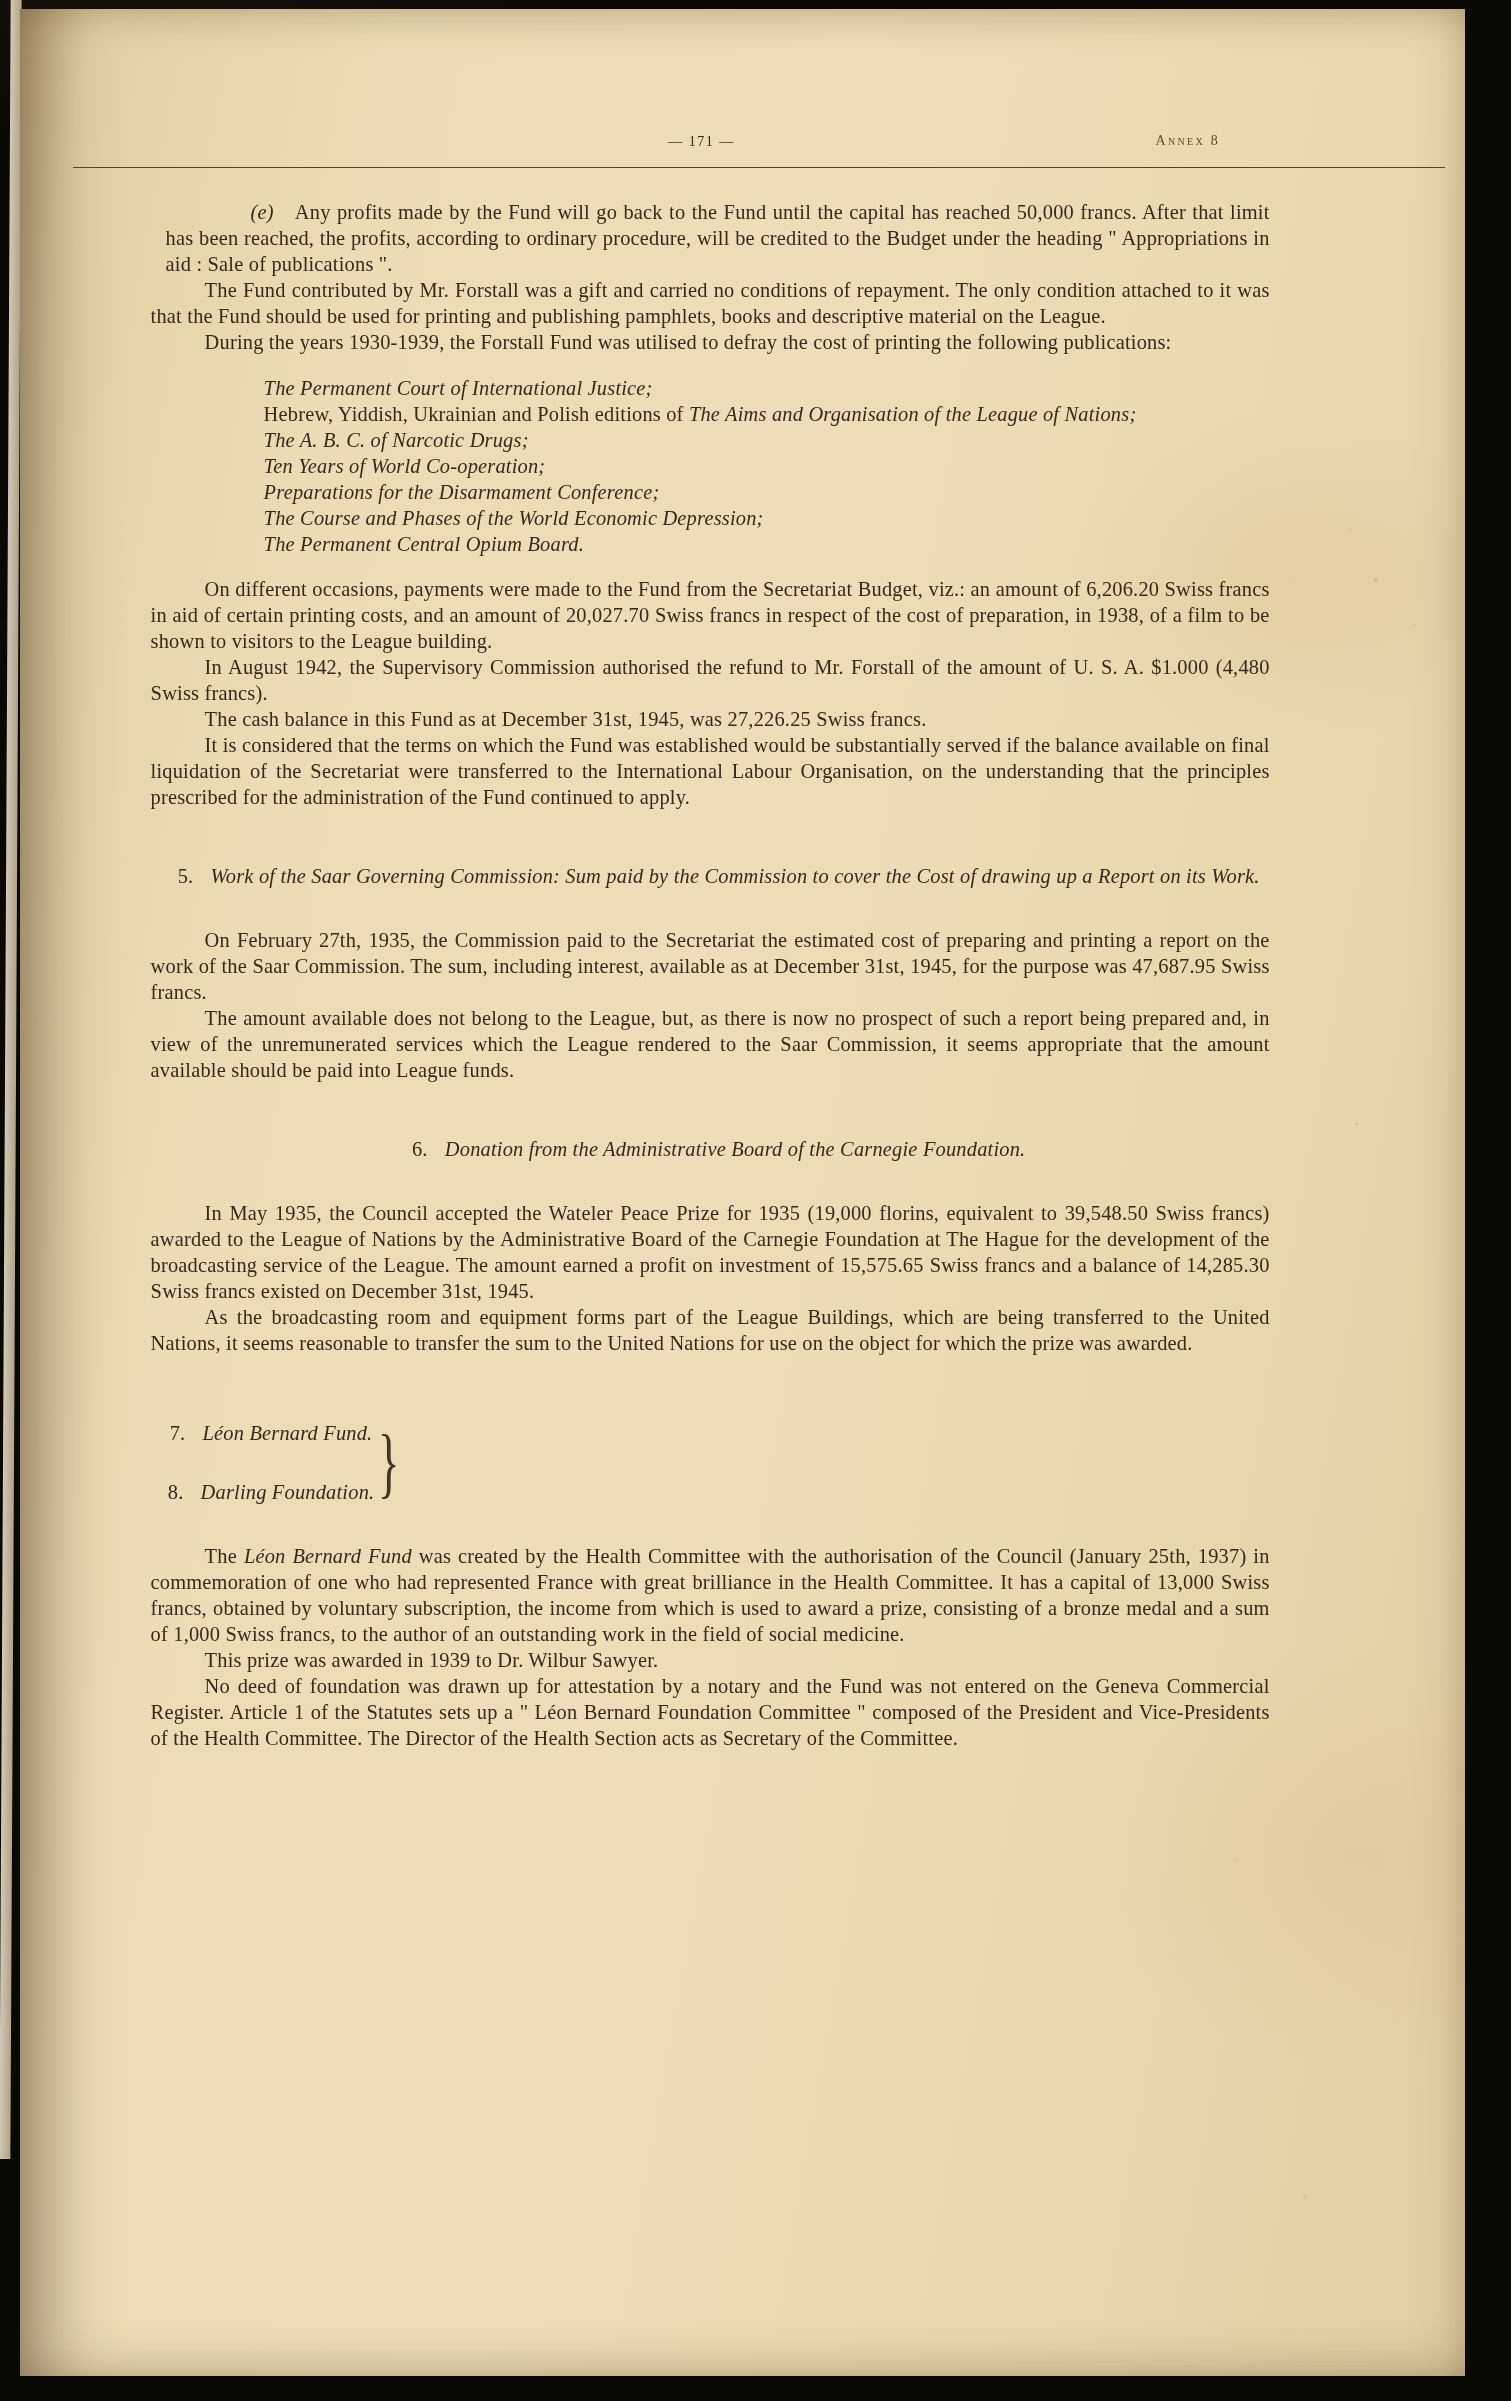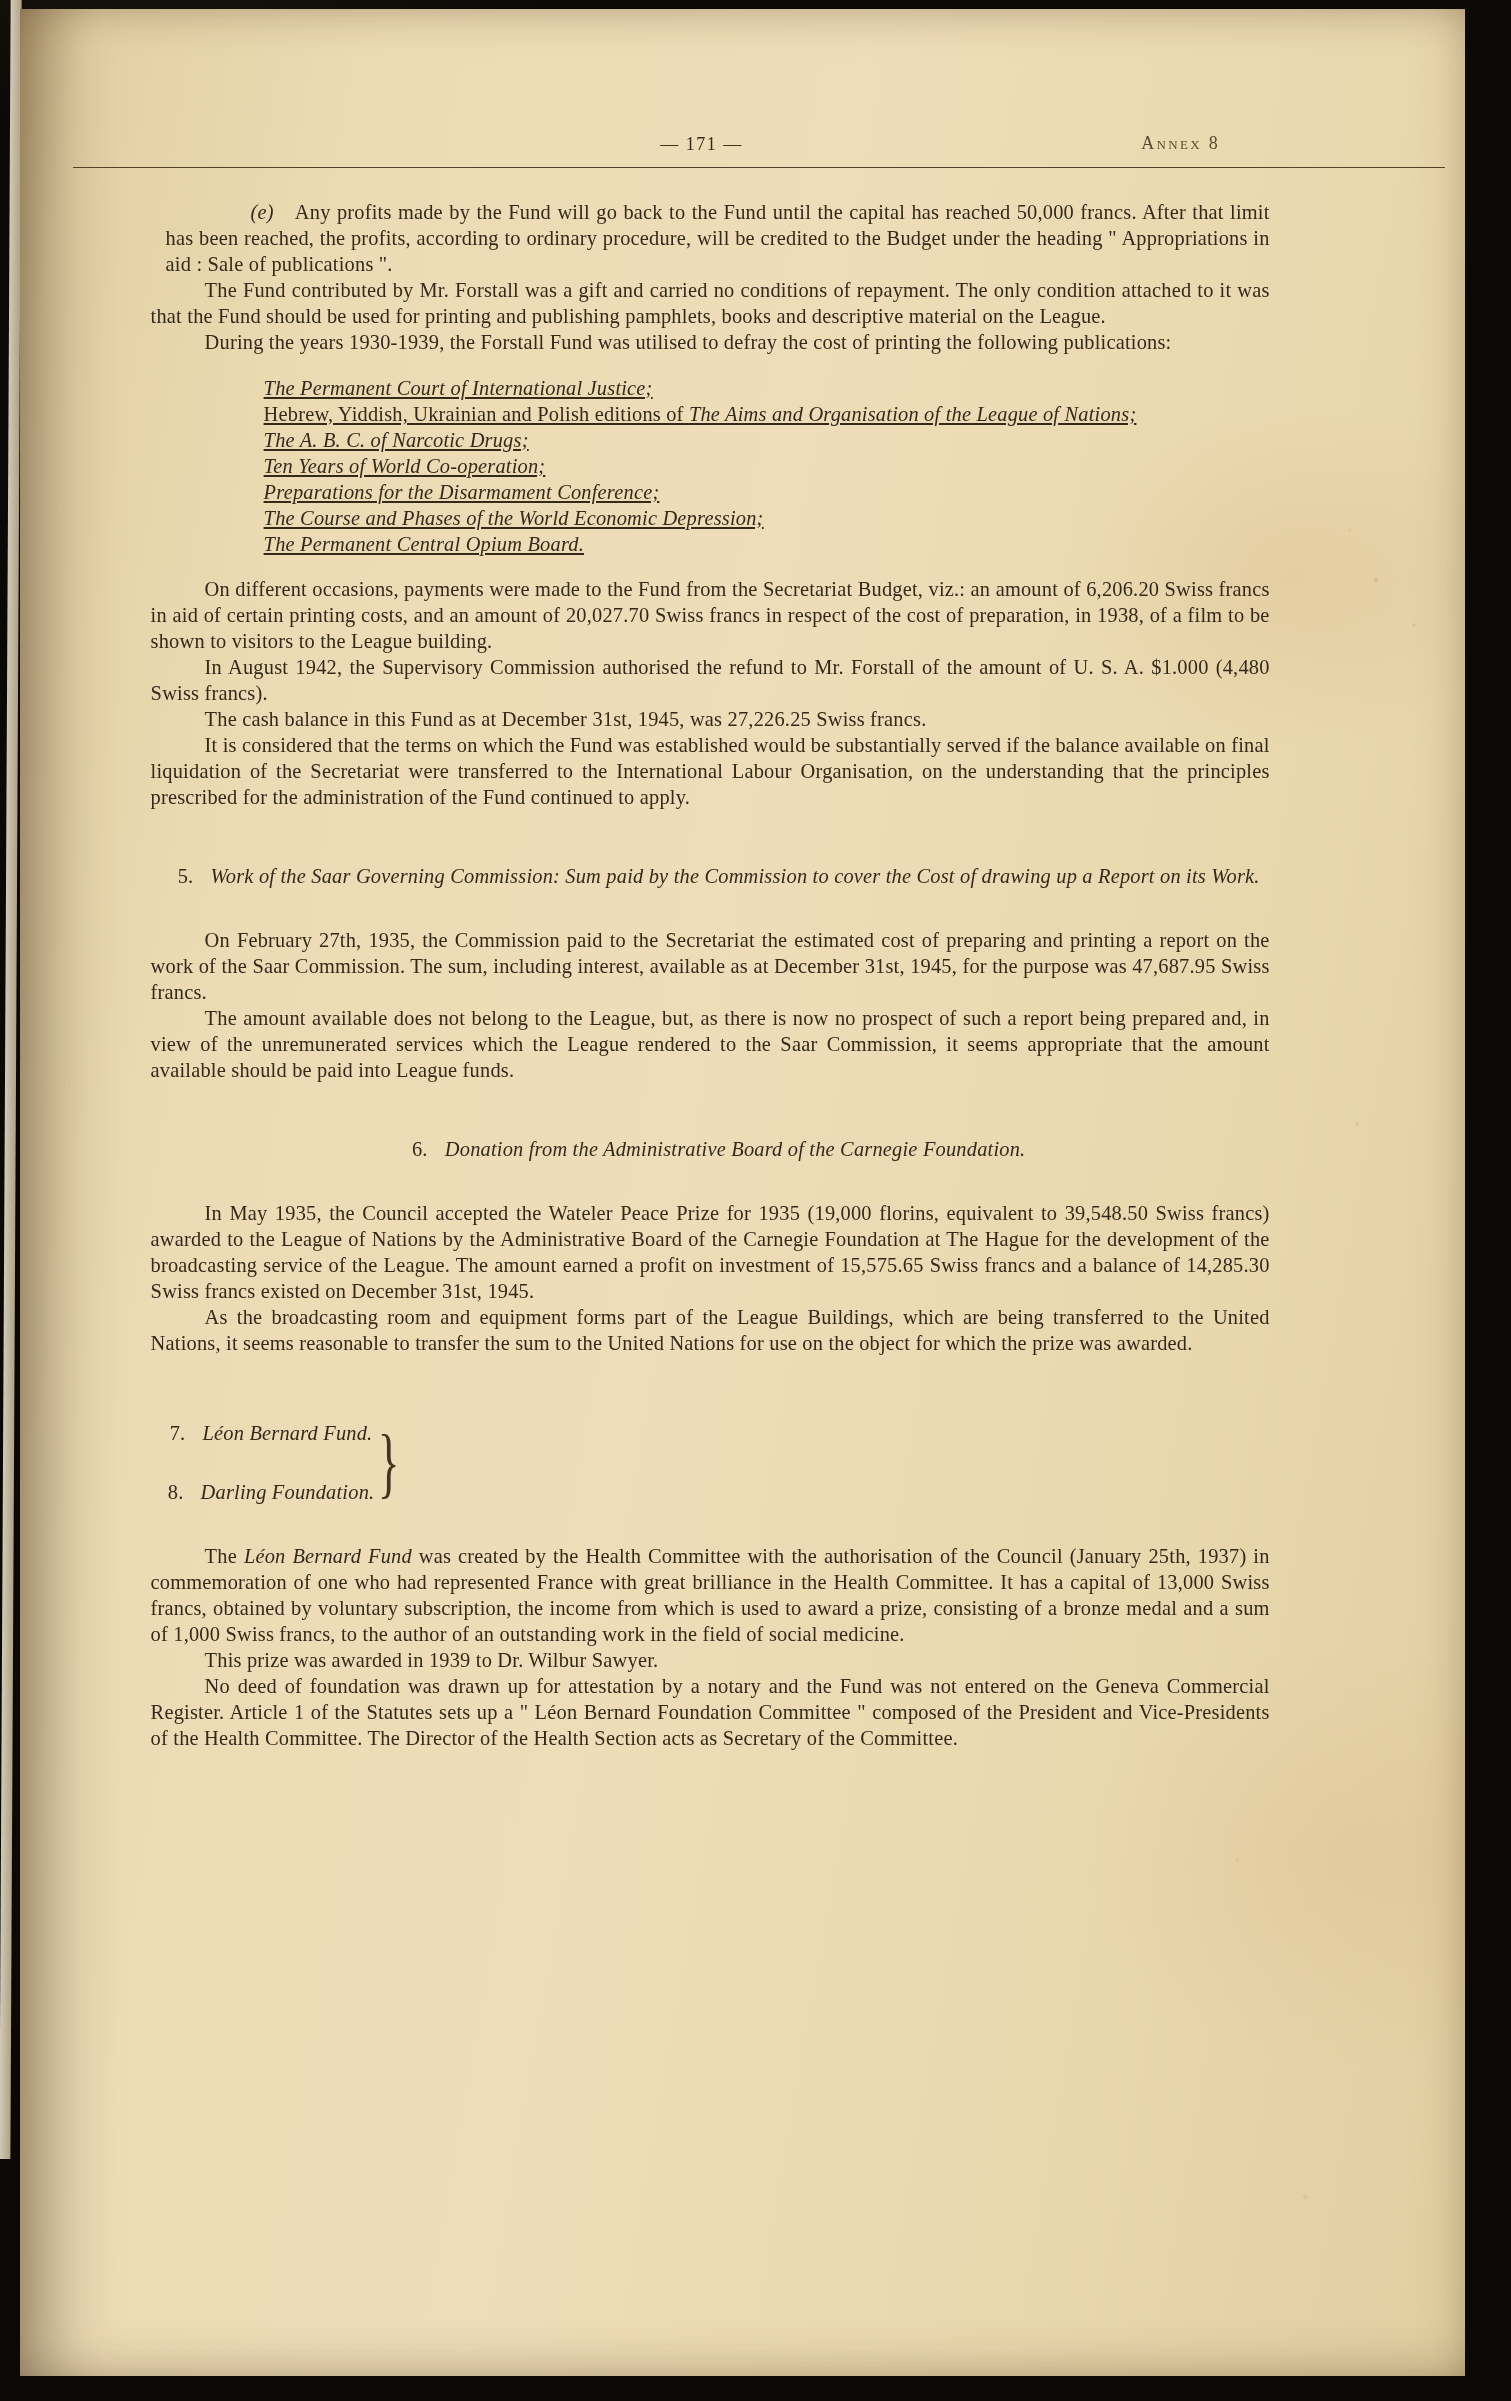--- a/index.html
+++ b/index.html
@@ -47,21 +47,21 @@
       inset 59px 0 72px -39px rgba(70,50,25,.55),
       inset -26px 0 53px -33px rgba(95,70,38,.35),
       inset 0 23px 45px -30px rgba(95,70,38,.25),
       inset 0 -30px 60px -38px rgba(95,70,38,.30);
   }
   .header {
     position: absolute;
     left: 53px; right: 19.6px; top: 119px;
     height: 39px;
     border-bottom: 1.5px solid #53412a;
-    font-size: 18px;
+    font-size: 14px;
   }
   .pageno {
     position: absolute;
     left: 629px;
     transform: translateX(-50%);
     top: 6px;
     letter-spacing: 1.5px;
   }
   .annex {
     position: absolute;
@@ -77,21 +77,21 @@
     width: 1119px;
     font-size: 20.4px;
     line-height: 26px;
     letter-spacing: 0.2px;
     text-align: justify;
   }
   .p { margin: 0; text-indent: 54px; }
   .item-e { margin-left: 15px; text-indent: 85px; }
   .item-e .ital { margin-right: 21px; }
   .ital { font-style: italic; }
-  .pubs { margin: 19.6px 0 19.6px 113px; text-align: left; text-decoration: underline; }
+  .pubs { margin: 19.6px 0 19.6px 113px; text-align: left; }
   .pub { padding-left: 60px; text-indent: -60px; }
   .shead { padding-left: 50px; text-indent: -50px; text-align: center; }
   .shead .num { display: inline-block; width: 50px; text-indent: 0; font-style: normal; }
   .fund-heads { display: flex; align-items: center; }
   .fund-col { flex: 0 0 auto; }
   .brace {
     font-size: 73px;
     line-height: 1;
     color: #43351f;
     transform: scaleX(.62) scaleY(1.08);

